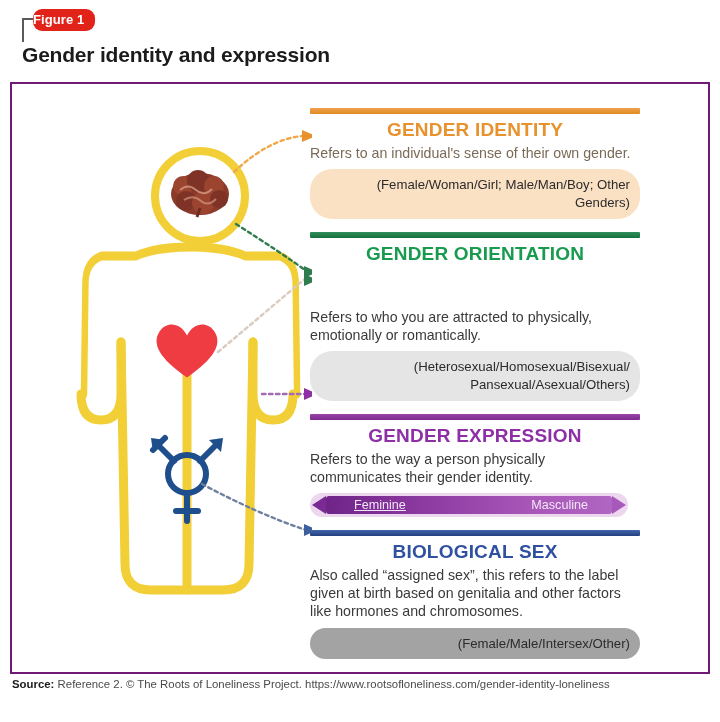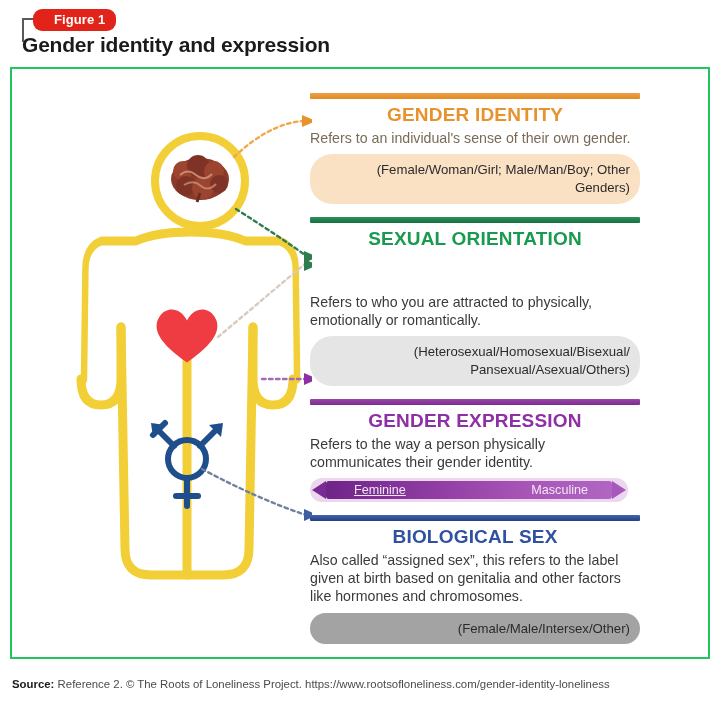--- a/index.html
+++ b/index.html
@@ -28,39 +28,39 @@
     border-left: 2px solid #5a5a5a;
     border-top: 2px solid #5a5a5a;
   }
   .fig-badge {
     position: absolute;
     left: 33px; top: 9px;
     background: #e2231a;
     color: #ffffff;
     font-size: 13px;
     font-weight: bold;
-    padding: 3px 11px 4px 21px;
+    padding: 3px 11px 4px 0;
     border-radius: 9px;
     letter-spacing: .1px;
   }
   .fig-title {
     position: absolute;
-    left: 22px; top: 33px;
+    left: 22px; top: 43px;
     font-size: 21px;
     font-weight: bold;
     color: #1b1b1b;
     letter-spacing: -.2px;
   }
 
   
   .panel {
     position: absolute;
-    left: 10px; top: 67px;
+    left: 10px; top: 82px;
     width: 700px; height: 592px;
-    border: 2px solid #22c55e;
+    border: 2px solid #701a75;
     background: #ffffff;
     box-sizing: border-box;
   }
 
   
   .figure-art {
     position: absolute;
     left: 0px; top: 0px;
     width: 300px; height: 590px;
   }
@@ -256,21 +256,21 @@
       <div class="rule orange"></div>
       <div class="sec-title orange">GENDER IDENTITY</div>
       <div class="sec-desc orange">Refers to an individual's sense of their own gender.</div>
       <div class="pill orange">(Female/Woman/Girl; Male/Man/Boy; Other Genders)</div>
     </div>
 
     <div class="spacer-md"></div>
 
     <div class="section">
       <div class="rule green"></div>
-      <div class="sec-title green">SEXUAL ORIENTATION</div>
+      <div class="sec-title green">GENDER ORIENTATION</div>
       <div class="sec-desc green">Refers to who you are attracted to physically, emotionally or romantically.</div>
       <div class="pill green">(Heterosexual/Homosexual/Bisexual/ Pansexual/Asexual/Others)</div>
     </div>
 
     <div class="spacer-md"></div>
 
     <div class="section">
       <div class="rule purple"></div>
       <div class="sec-title purple">GENDER EXPRESSION</div>
       <div class="sec-desc purple">Refers to the way a person physically communicates their gender identity.</div>

